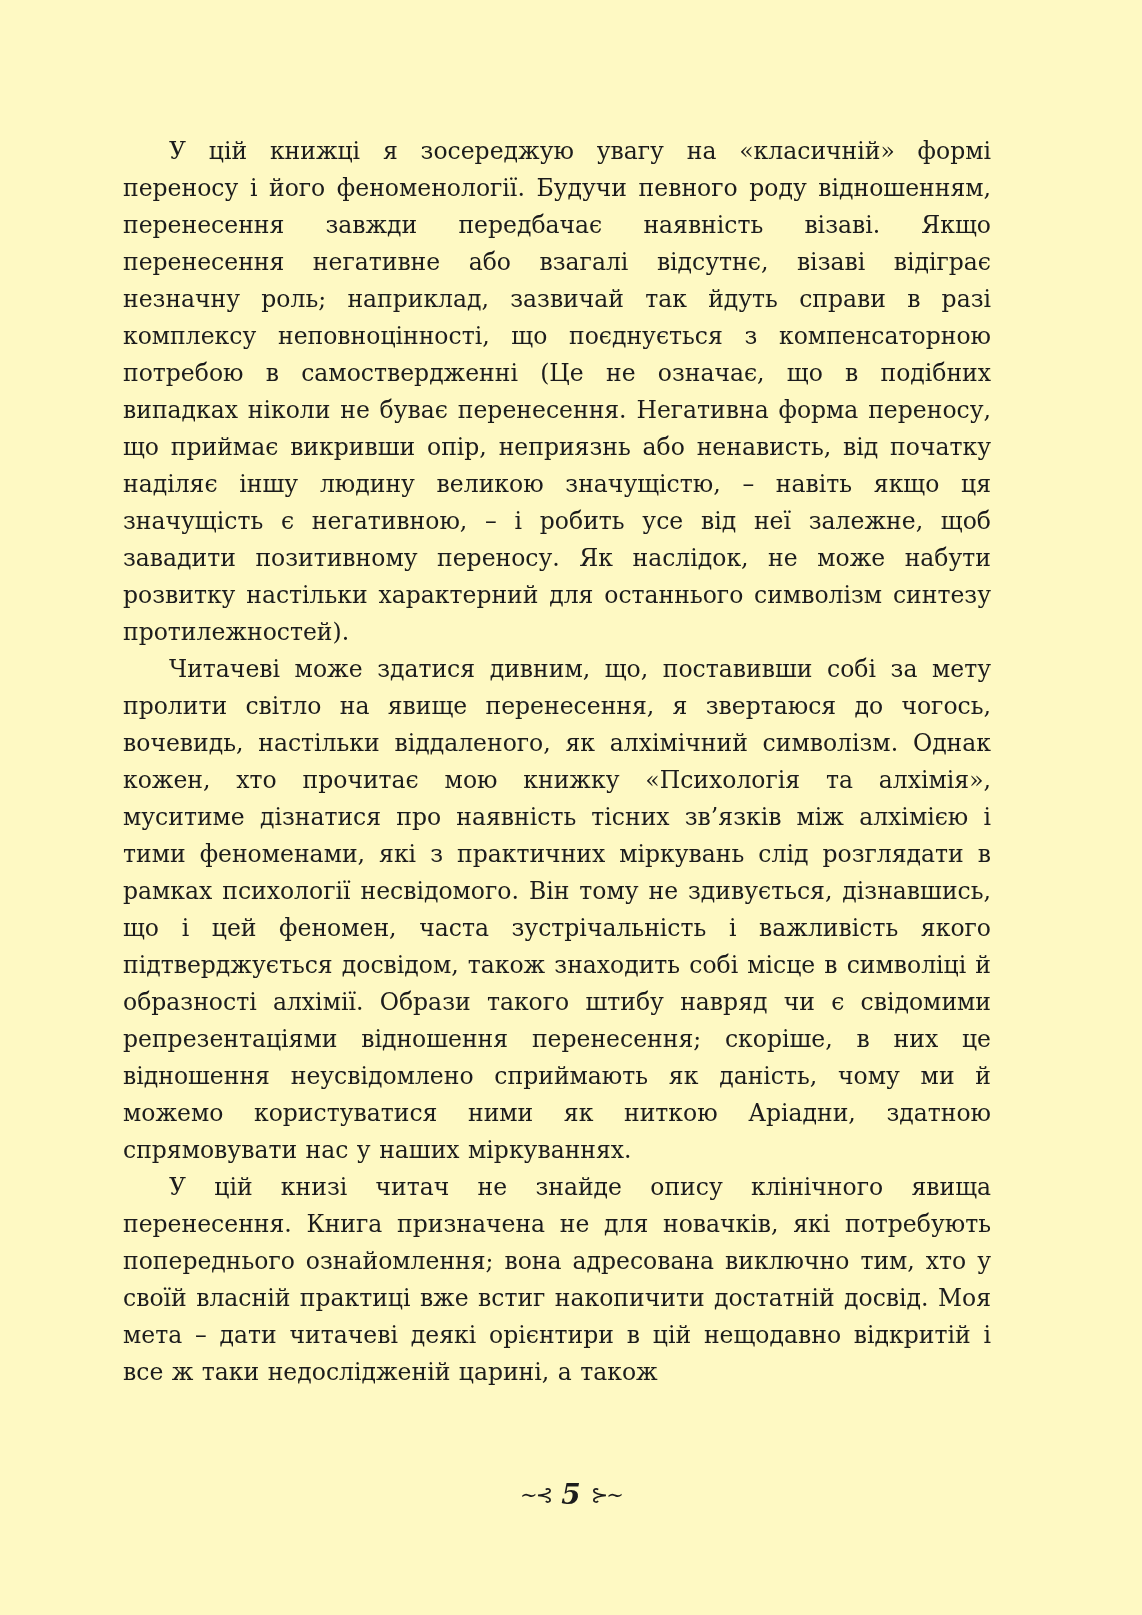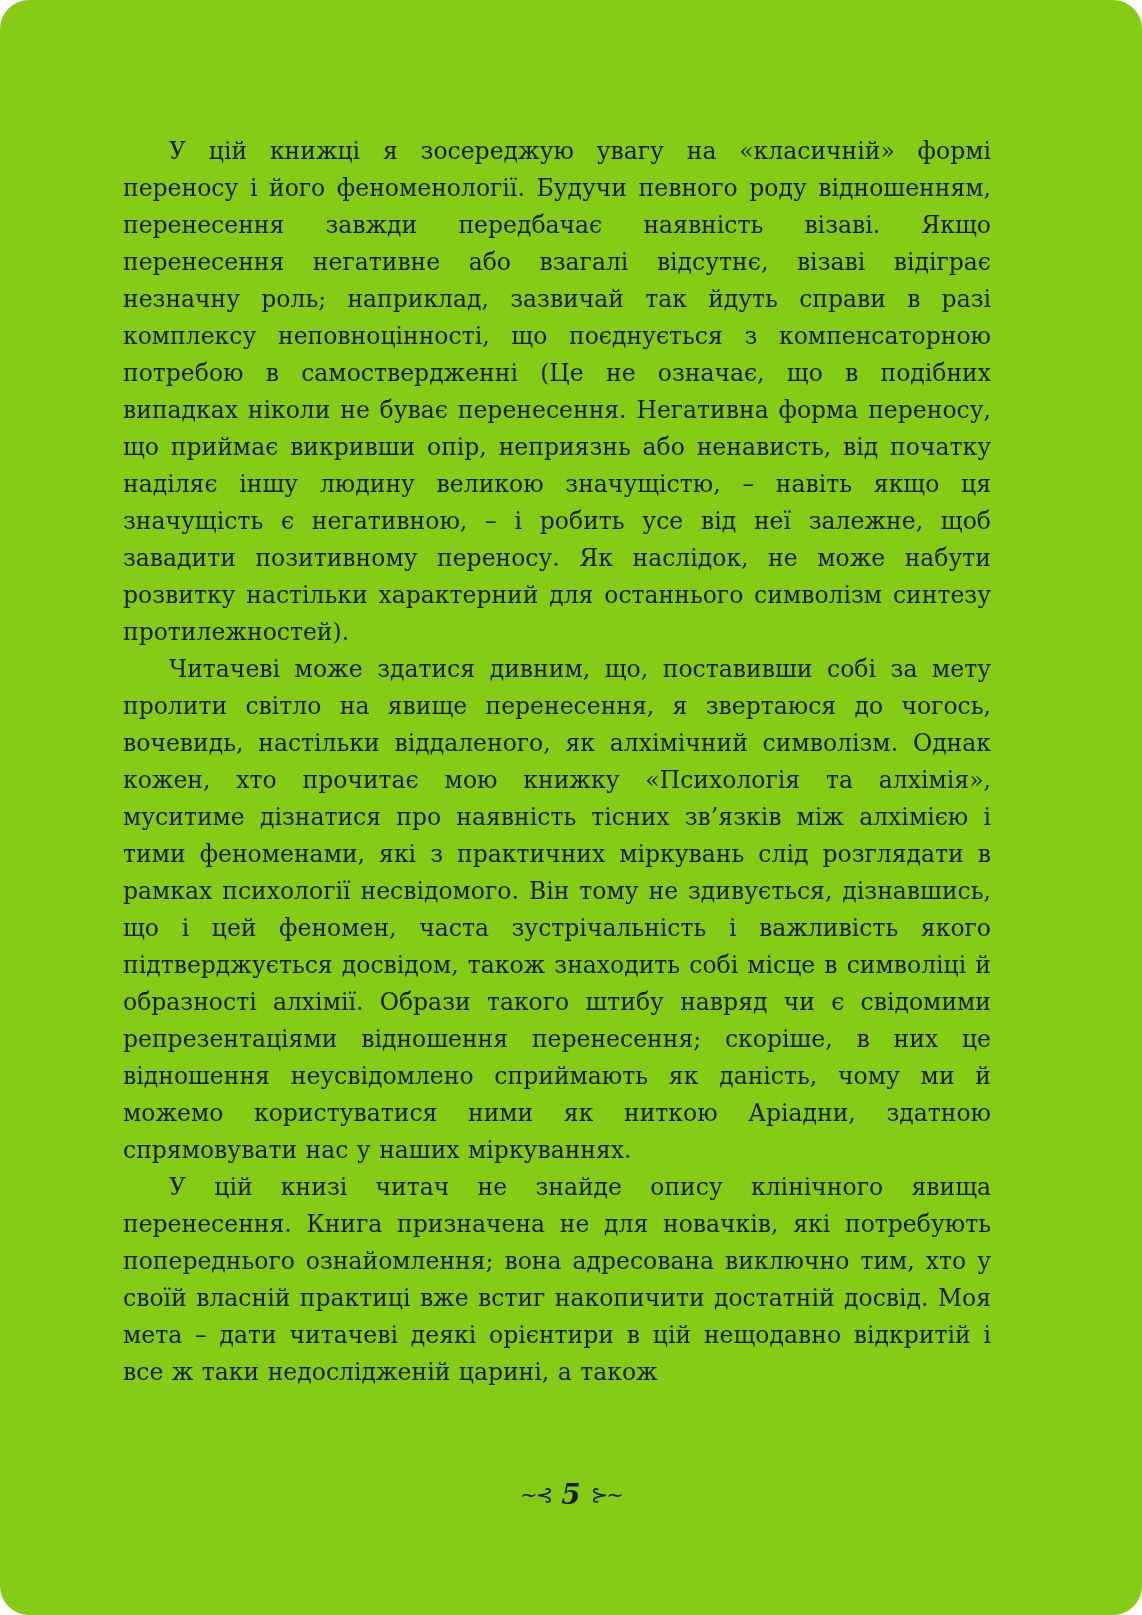--- a/index.html
+++ b/index.html
@@ -4,25 +4,24 @@
 <style>
   html, body {
     margin: 0;
     padding: 0;
     background: #ffffff;
   }
   .page {
     position: relative;
     width: 1142px;
     height: 1615px;
-    background: #84cc16;
+    background: #fef9c3;
     overflow: hidden;
     font-family: "DejaVu Serif", "Liberation Serif", serif;
     color: #1c1c1c;
-    border-radius: 29px;
   }
   .text-block {
     position: absolute;
     left: 123px;
     top: 133px;
     width: 868px;
   }
   .text-block p {
     margin: 0;
     padding: 0;

